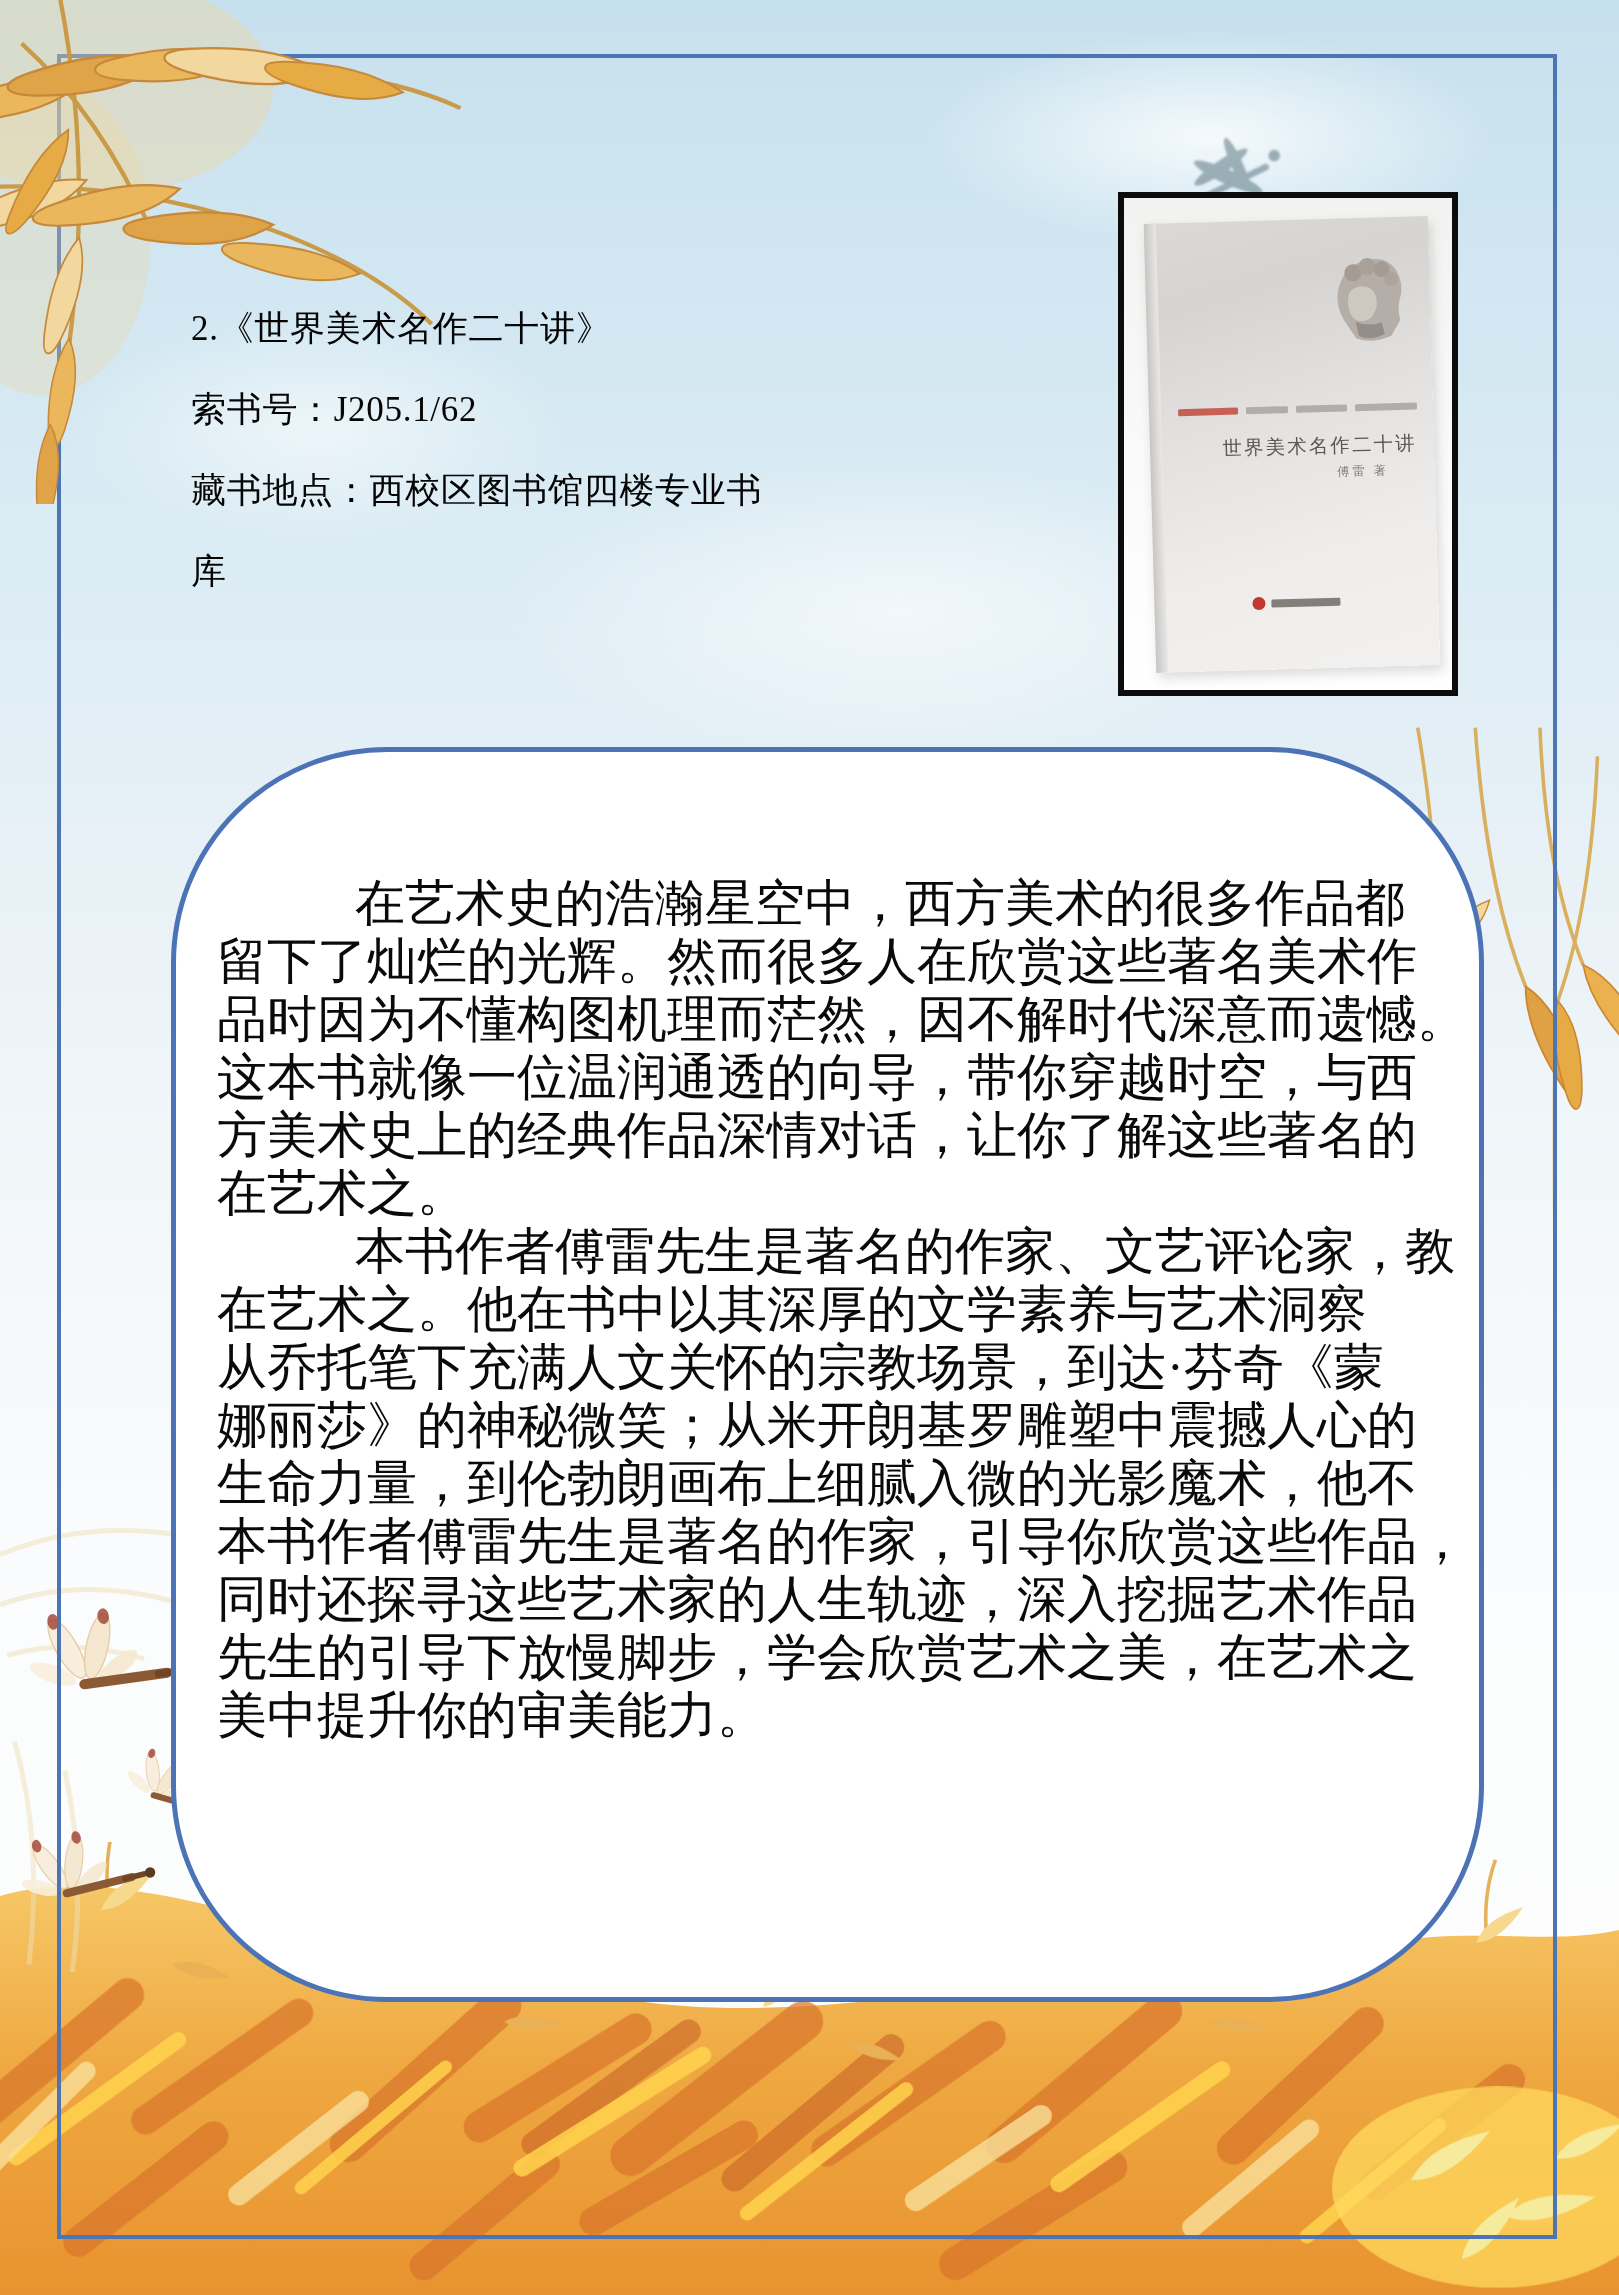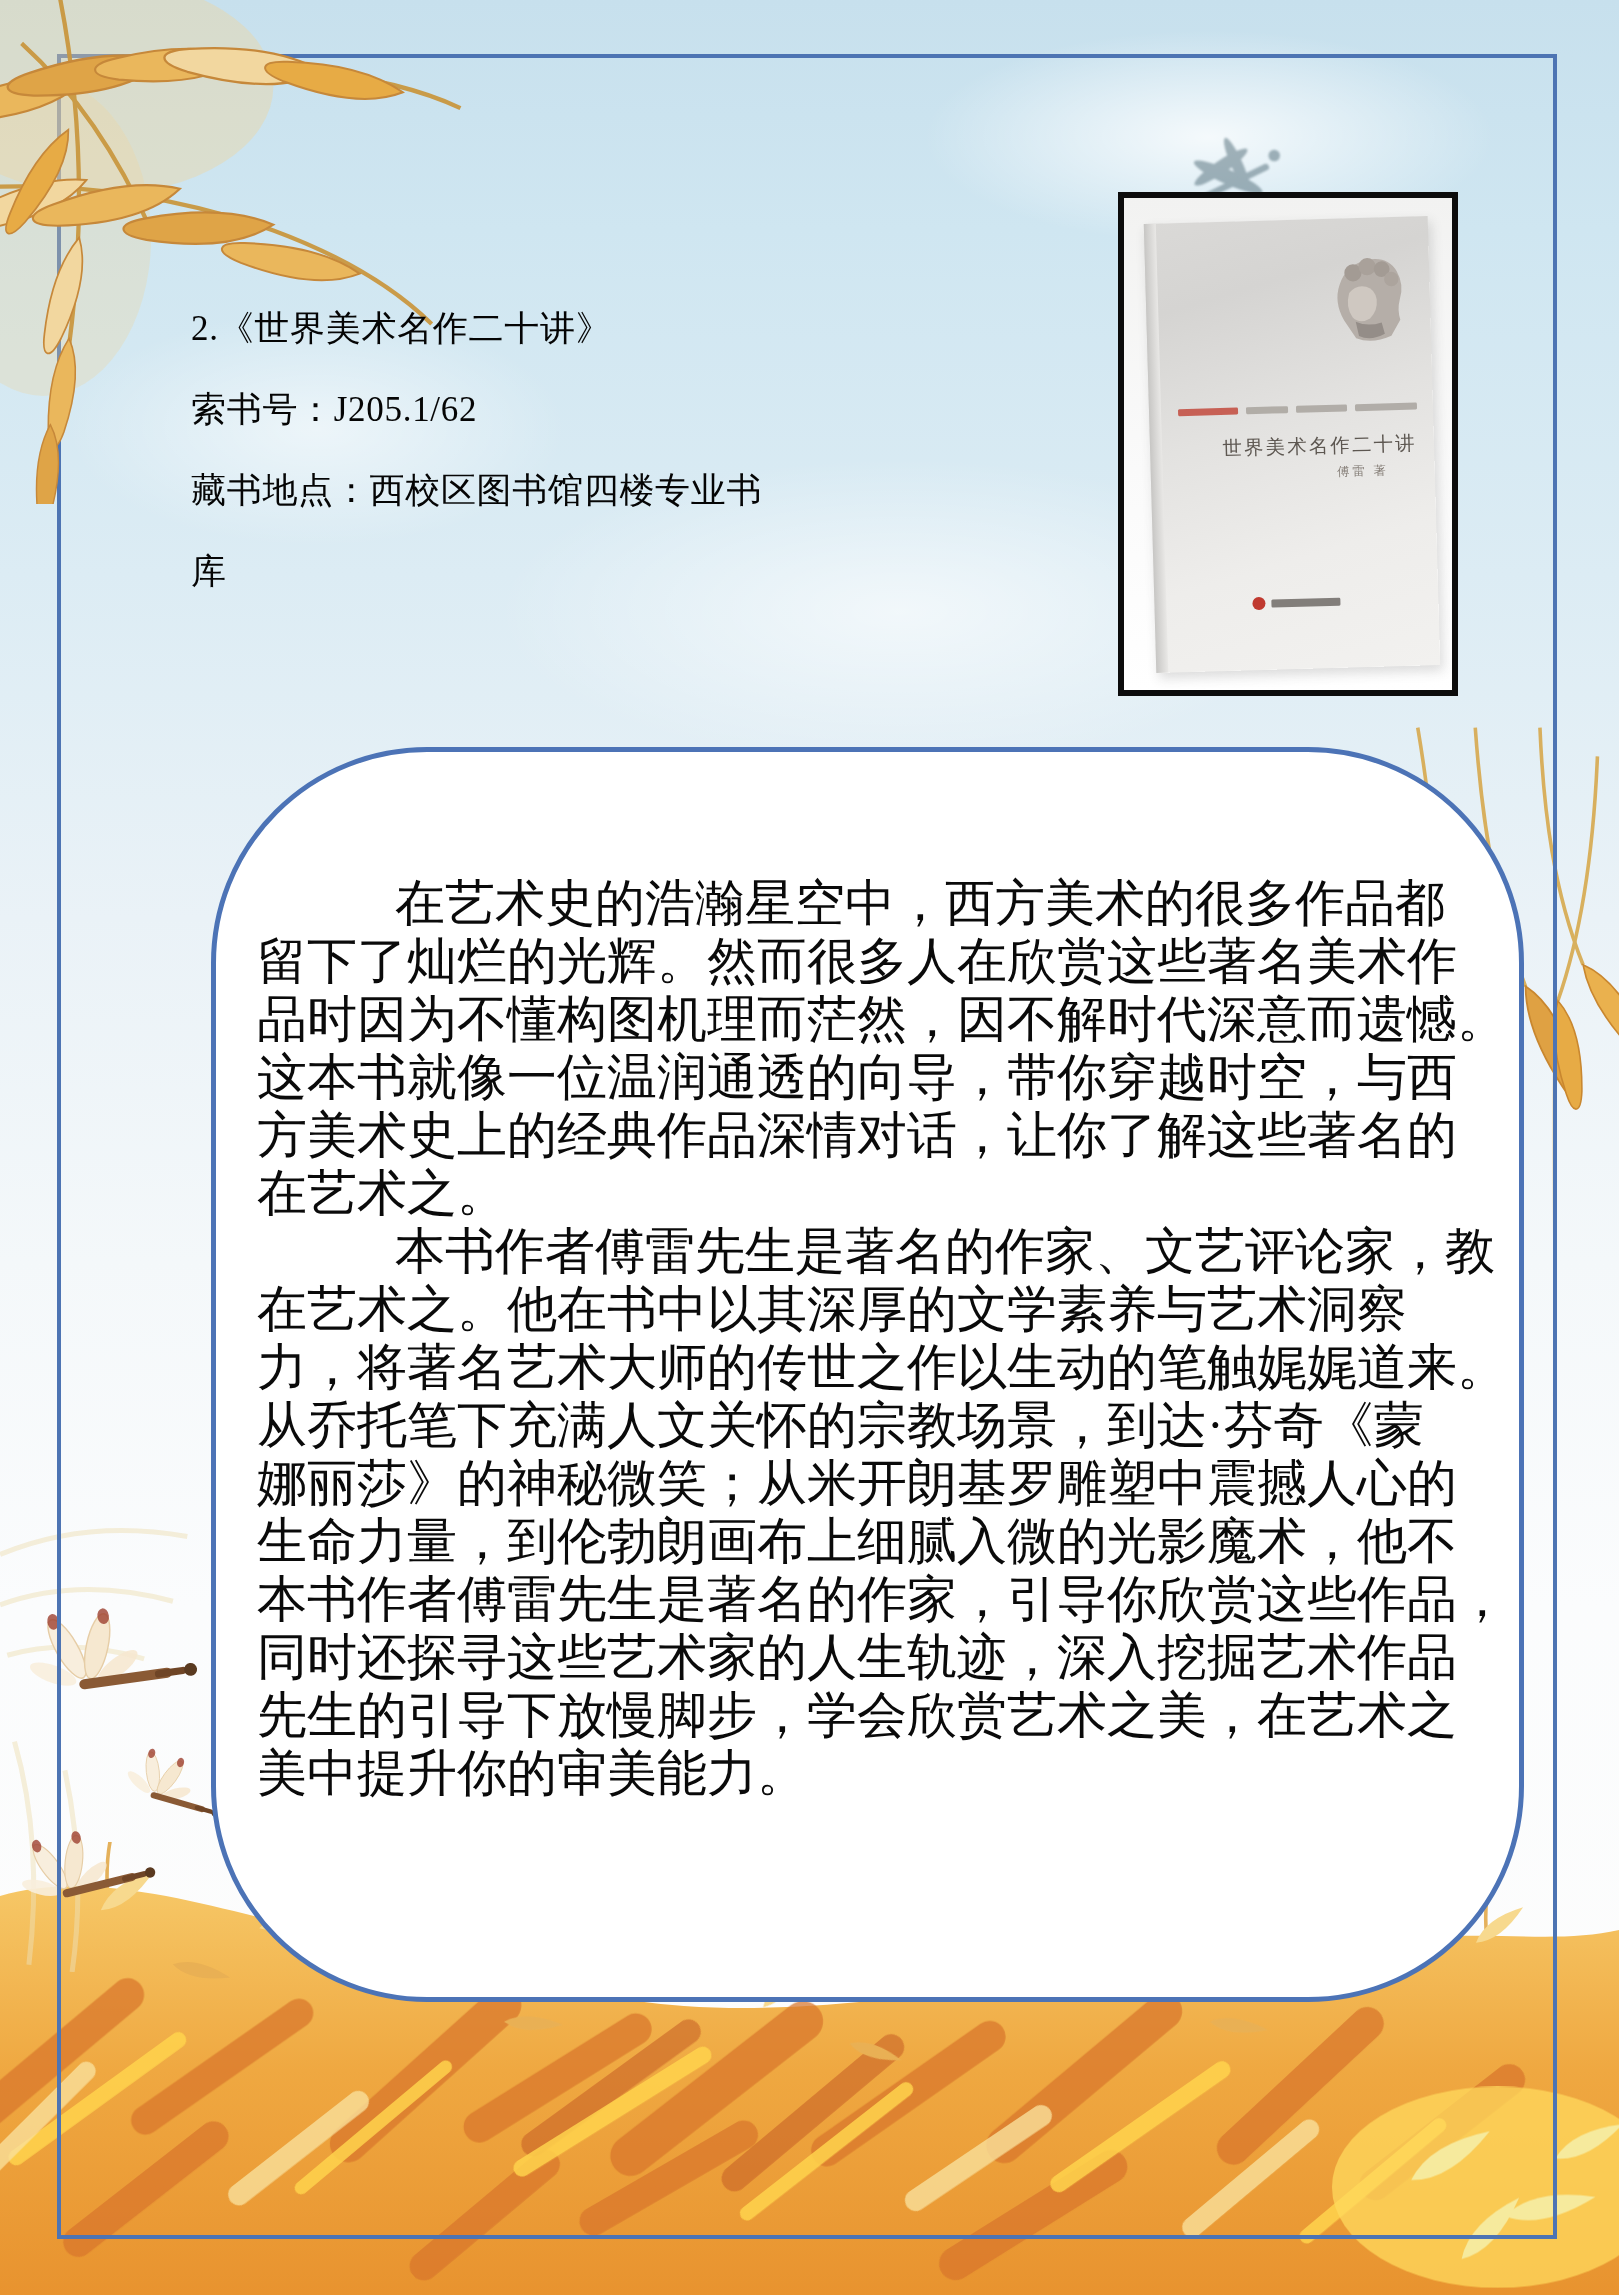--- a/index.html
+++ b/index.html
@@ -47,21 +47,21 @@
   .tag-bar.red{background:#c24a3d;width:66px;}
   .tag-bar.g1{width:45px;}.tag-bar.g2{width:56px;}.tag-bar.g3{width:68px;}
   .cover-title{position:absolute;top:213px;right:17.3px;font-size:19.4px;letter-spacing:2.2px;color:#5d5751;font-family:"Liberation Sans","DejaVu Sans",sans-serif;white-space:nowrap;}
   .cover-author{position:absolute;top:245px;right:46px;font-size:12.2px;letter-spacing:2.9px;color:#837c75;font-family:"Liberation Sans","DejaVu Sans",sans-serif;white-space:nowrap;}
   .publisher-mark{position:absolute;bottom:60px;left:0;right:0;display:flex;justify-content:center;align-items:center;gap:6.5px;}
   .pub-dot{width:13px;height:13px;border-radius:50%;background:#c0392f;}
   .pub-bar{width:69px;height:8px;border-radius:1.4px;background:#6e6a66;opacity:.85;}
 
   .text-panel{
     position:absolute;left:171px;top:747px;width:1313px;height:1255px;z-index:4;
-    background:#ffffff;border:5px solid #4c73b6;border-radius:216px;box-sizing:border-box;margin-left:40px;
+    background:#ffffff;border:5px solid #4c73b6;border-radius:216px;box-sizing:border-box;
   }
   .panel-text{padding:122px 21.6px 0 41px;color:#0a0a0a;}
   .body-line{white-space:nowrap;font-size:50px;line-height:58px;height:58px;letter-spacing:0;}
   .body-line.indent{padding-left:138px;}
 </style>
 </head>
 <body>
 
 <div class="canvas">
 
@@ -275,21 +275,20 @@
     <div class="panel-text">
 
     <div class="body-line indent">在艺术史的浩瀚星空中，西方美术的很多作品都</div>
         <div class="body-line">留下了灿烂的光辉。然而很多人在欣赏这些著名美术作</div>
         <div class="body-line">品时因为不懂构图机理而茫然，因不解时代深意而遗憾。</div>
         <div class="body-line">这本书就像一位温润通透的向导，带你穿越时空，与西</div>
         <div class="body-line">方美术史上的经典作品深情对话，让你了解这些著名的</div>
         <div class="body-line">在艺术之。</div>
         <div class="body-line indent">本书作者傅雷先生是著名的作家、文艺评论家，教</div>
         <div class="body-line">在艺术之。他在书中以其深厚的文学素养与艺术洞察</div>
-        <div class="body-line">力，将著名艺术大师的传世之作以生动的笔触娓娓道来。</div>
         <div class="body-line">从乔托笔下充满人文关怀的宗教场景，到达·芬奇《蒙</div>
         <div class="body-line">娜丽莎》的神秘微笑；从米开朗基罗雕塑中震撼人心的</div>
         <div class="body-line">生命力量，到伦勃朗画布上细腻入微的光影魔术，他不</div>
         <div class="body-line">本书作者傅雷先生是著名的作家，引导你欣赏这些作品，</div>
         <div class="body-line">同时还探寻这些艺术家的人生轨迹，深入挖掘艺术作品</div>
         <div class="body-line">先生的引导下放慢脚步，学会欣赏艺术之美，在艺术之</div>
         <div class="body-line">美中提升你的审美能力。</div>
       </div>
   </div>
 

